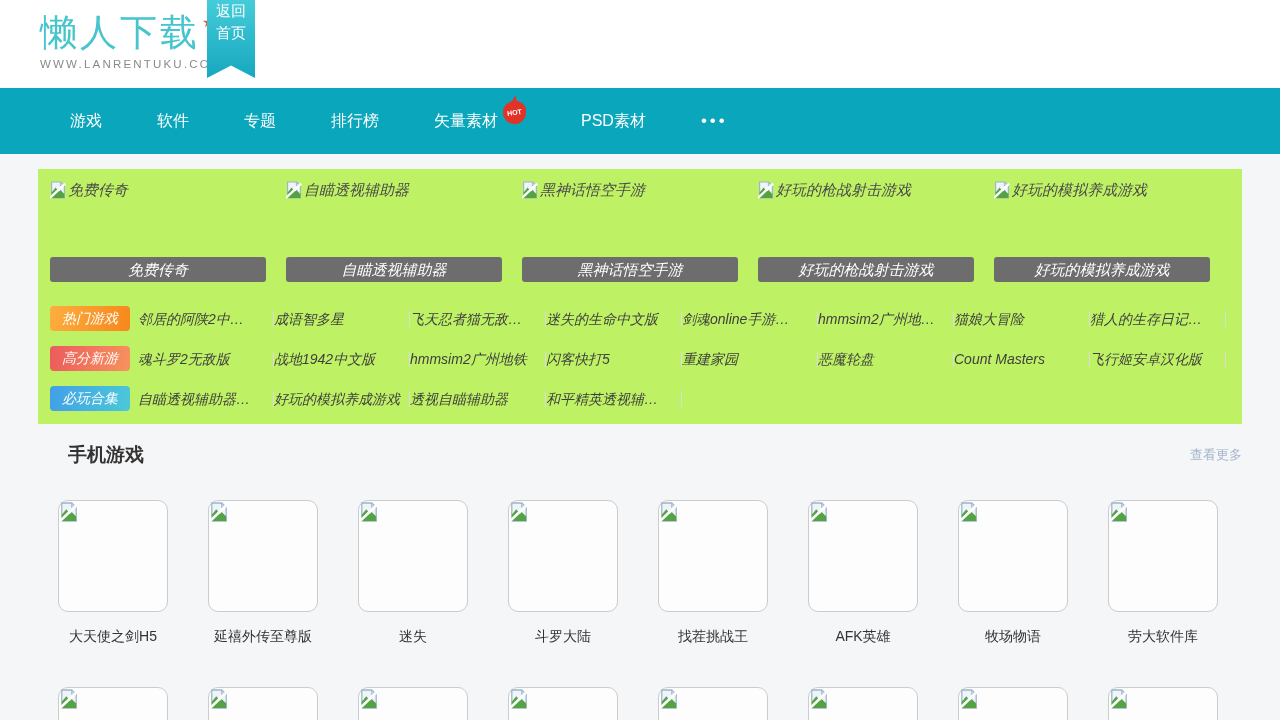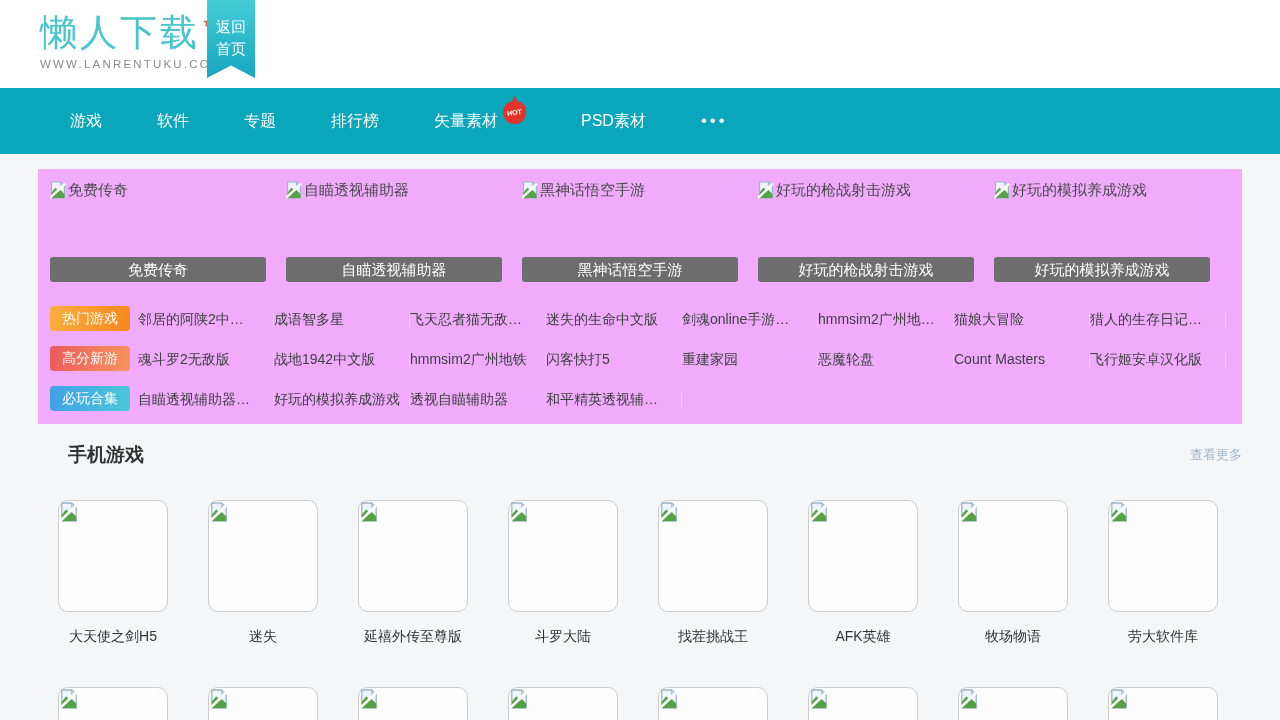--- a/index.html
+++ b/index.html
@@ -8,37 +8,37 @@
 
   
   .header { position:relative; height:88px; background:#ffffff; }
   .logo { position:absolute; left:40px; top:10px; }
   .logo-title { font-size:37px; line-height:46px; color:#46c5cd; letter-spacing:3px; font-weight:400; }
   .logo-star { font-size:14px; color:#e8553f; vertical-align:18px; margin-left:2px; }
   .logo-sub { font-size:11.5px; color:#8a8a8a; letter-spacing:2.2px; margin-top:2px; }
   .ribbon { position:absolute; left:207px; top:0; width:48px; height:78px;
     background:linear-gradient(180deg,#45ccd9,#16a7bf);
     clip-path:polygon(0 0,100% 0,100% 100%,50% 84%,0 100%);
-    color:#fff; font-size:15px; text-align:center; padding-top:16px; line-height:22px; cursor:pointer; }
+    color:#fff; font-size:15px; text-align:center; line-height:22px; cursor:pointer; }
 
   
   .navbar { height:66px; background:#0aa6bb; display:flex; align-items:center; padding-left:70px; }
   .nav-item { color:#fff; font-size:16px; margin-right:55px; display:flex; align-items:center; cursor:pointer; }
   .nav-item.more { font-size:17px; letter-spacing:3px; margin-right:0; }
   .hot-badge { position:relative; top:-9px; margin-left:5px; width:23px; height:23px;
     background:#e23329; border-radius:50% 42% 50% 50%;
     display:flex; align-items:center; justify-content:center; }
   .hot-badge::before { content:""; position:absolute; top:-5px; left:8px;
     width:7px; height:9px; background:#e23329;
     clip-path:polygon(60% 0,100% 100%,0 85%); }
   .hot-badge span { color:#fff; font-size:7px; font-weight:bold; transform:rotate(-8deg); }
 
   
-  .card { width:1204px; margin:15px auto 0; margin-left:38px; background:#f0abfc;
-    padding:10px 12px 13px; }
+  .card { width:1204px; margin:15px auto 0; margin-left:38px; background:#bef264;
+    padding:10px 12px 13px;font-style:italic; }
   .banners { display:flex; gap:20px; }
   .banner { position:relative; width:216px; height:103px; cursor:pointer; }
   .alt-row { display:flex; align-items:flex-start; gap:2px; padding-top:2px; }
   .alt-row .alt-text { font-size:15px; color:#4a4a4a; line-height:18px; }
   .banner-caption { position:absolute; left:0; bottom:0; width:216px; height:25px;
     background:#6d6d6d; border-radius:3px; color:#fff; font-size:15px;
     text-align:center; line-height:25px; }
 
   .bi { flex:0 0 auto; }
 
@@ -217,36 +217,36 @@
         </svg>
       </div>
     <div class="glabel">大天使之剑H5</div>
   </div>
   <div class="gcell">
     <div class="gbox">
         <svg class="bi" width="18" height="20">
           <use href="#bimg-sym"></use>
         </svg>
       </div>
+    <div class="glabel">延禧外传至尊版</div>
+  </div>
+  <div class="gcell">
+    <div class="gbox">
+        <svg class="bi" width="18" height="20">
+          <use href="#bimg-sym"></use>
+        </svg>
+      </div>
     <div class="glabel">迷失</div>
   </div>
   <div class="gcell">
     <div class="gbox">
         <svg class="bi" width="18" height="20">
           <use href="#bimg-sym"></use>
         </svg>
       </div>
-    <div class="glabel">延禧外传至尊版</div>
-  </div>
-  <div class="gcell">
-    <div class="gbox">
-        <svg class="bi" width="18" height="20">
-          <use href="#bimg-sym"></use>
-        </svg>
-      </div>
     <div class="glabel">斗罗大陆</div>
   </div>
   <div class="gcell">
     <div class="gbox">
         <svg class="bi" width="18" height="20">
           <use href="#bimg-sym"></use>
         </svg>
       </div>
     <div class="glabel">找茬挑战王</div>
   </div>

